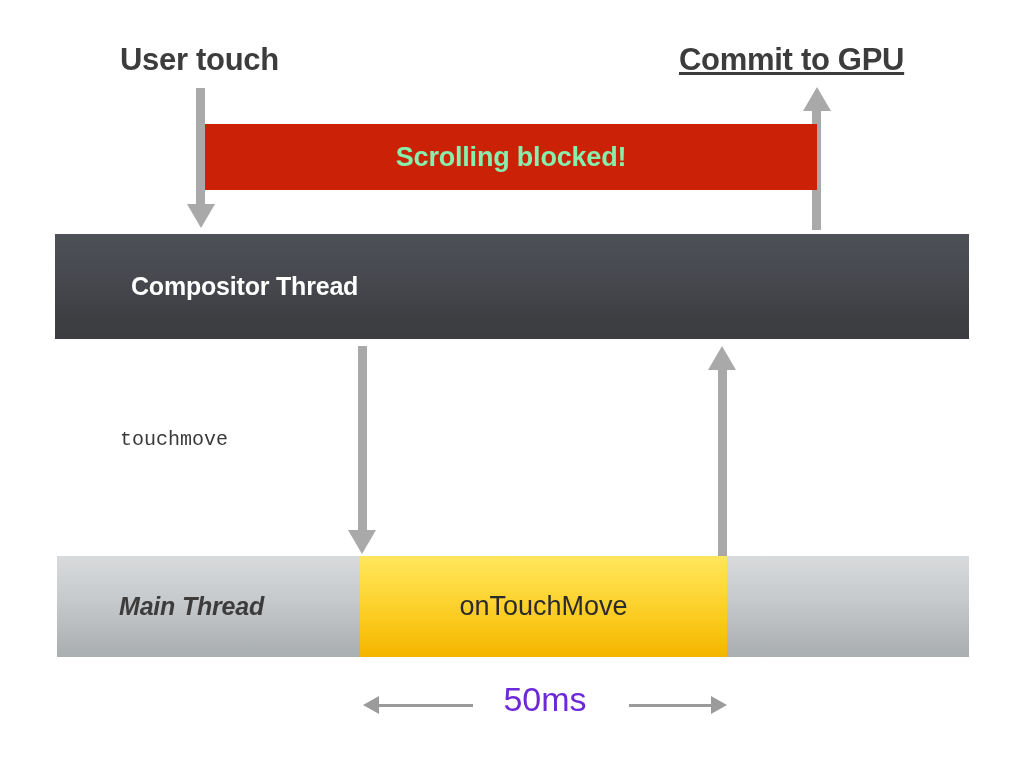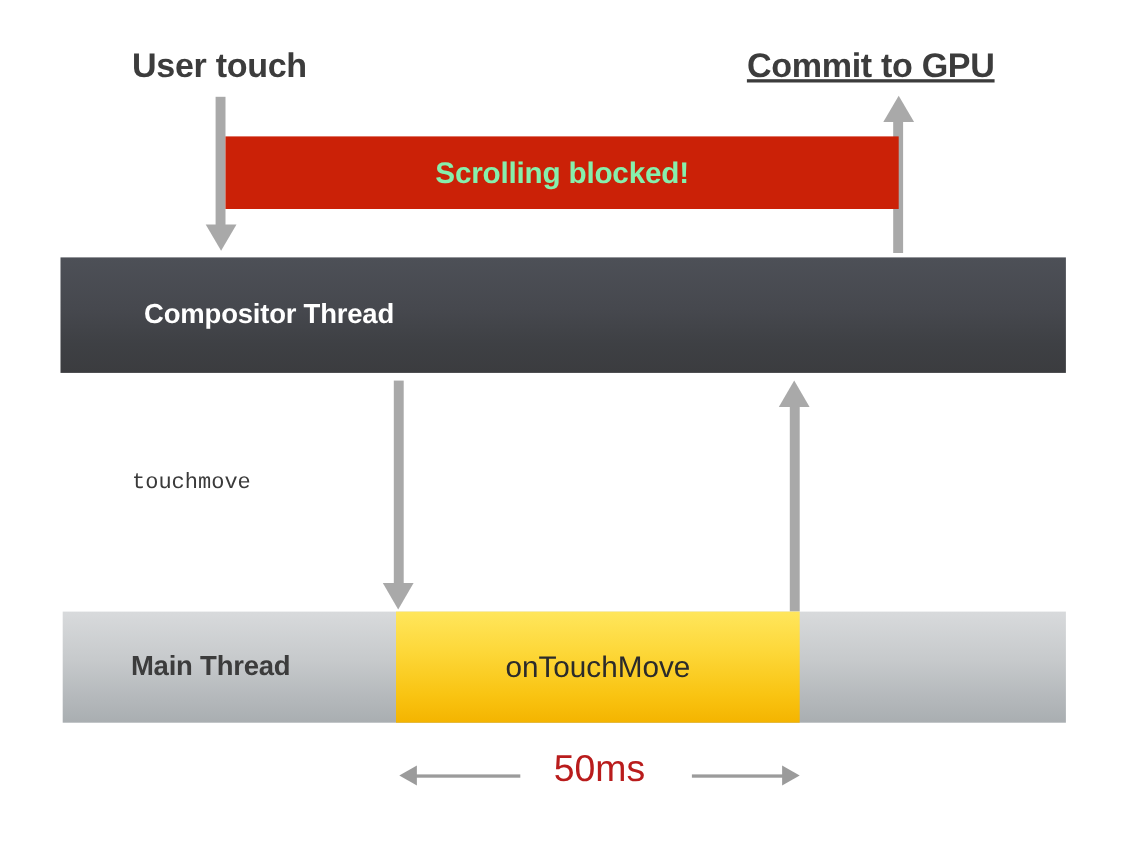--- a/index.html
+++ b/index.html
@@ -127,20 +127,21 @@
   
   #bar-mainthread {
     position: absolute;
     left: 57px;
     top: 556px;
     width: 912px;
     height: 101px;
     background: linear-gradient(to bottom, #d8dadc 0%, #c6c9cb 45%, #b3b7ba 80%, #a9aeb1 100%);
     display: flex;
     align-items: center;
+    font-style: italic;
   }
   #bar-mainthread-label {
     font-family: "Liberation Sans", sans-serif;
     font-weight: bold;
     font-size: 25px;
     color: #3c3c3c;
     letter-spacing: -0.2px;
     margin-left: 62px;
     white-space: nowrap;
   }
@@ -197,21 +198,21 @@
     border-left: 16px solid #9b9b9b;
   }
   #measure-50ms-label {
     position: absolute;
     left: 0;
     right: 0;
     top: 0;
     text-align: center;
     font-family: "Liberation Sans", sans-serif;
     font-size: 34px;
-    color: #b91c1c;
+    color: #6d28d9;
     white-space: nowrap;
   }
   #measure-50ms-label span {
     background: #ffffff;
     padding: 0 14px;
   }
 </style>
 </head>
 <body>
 

